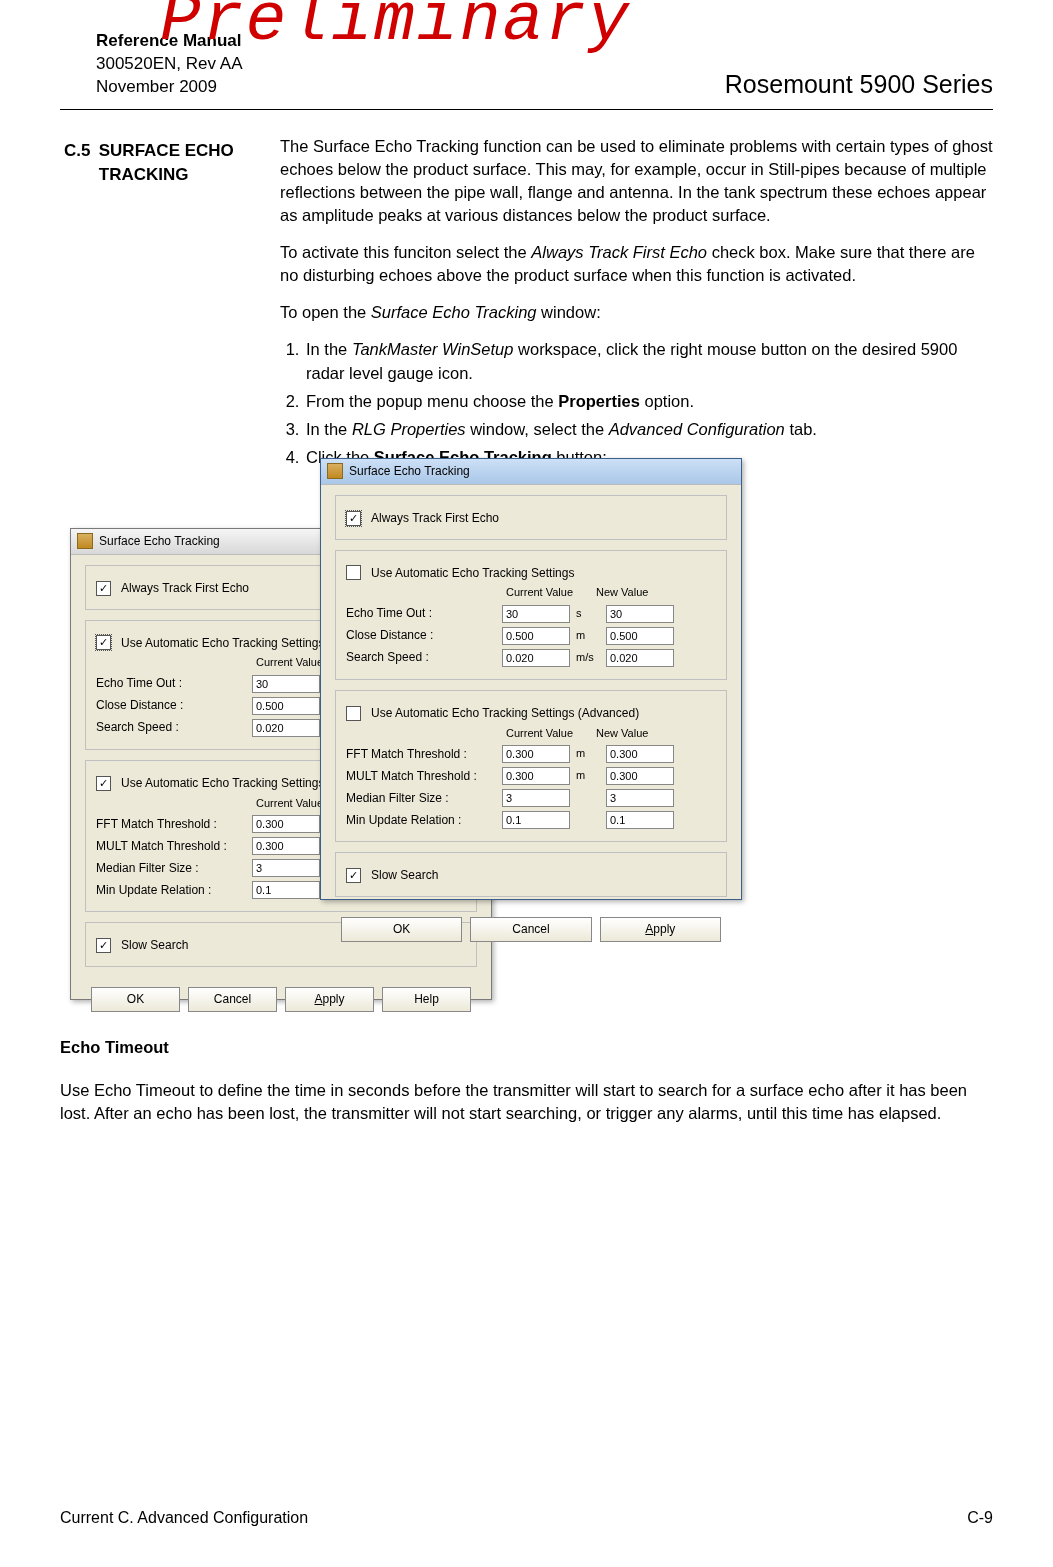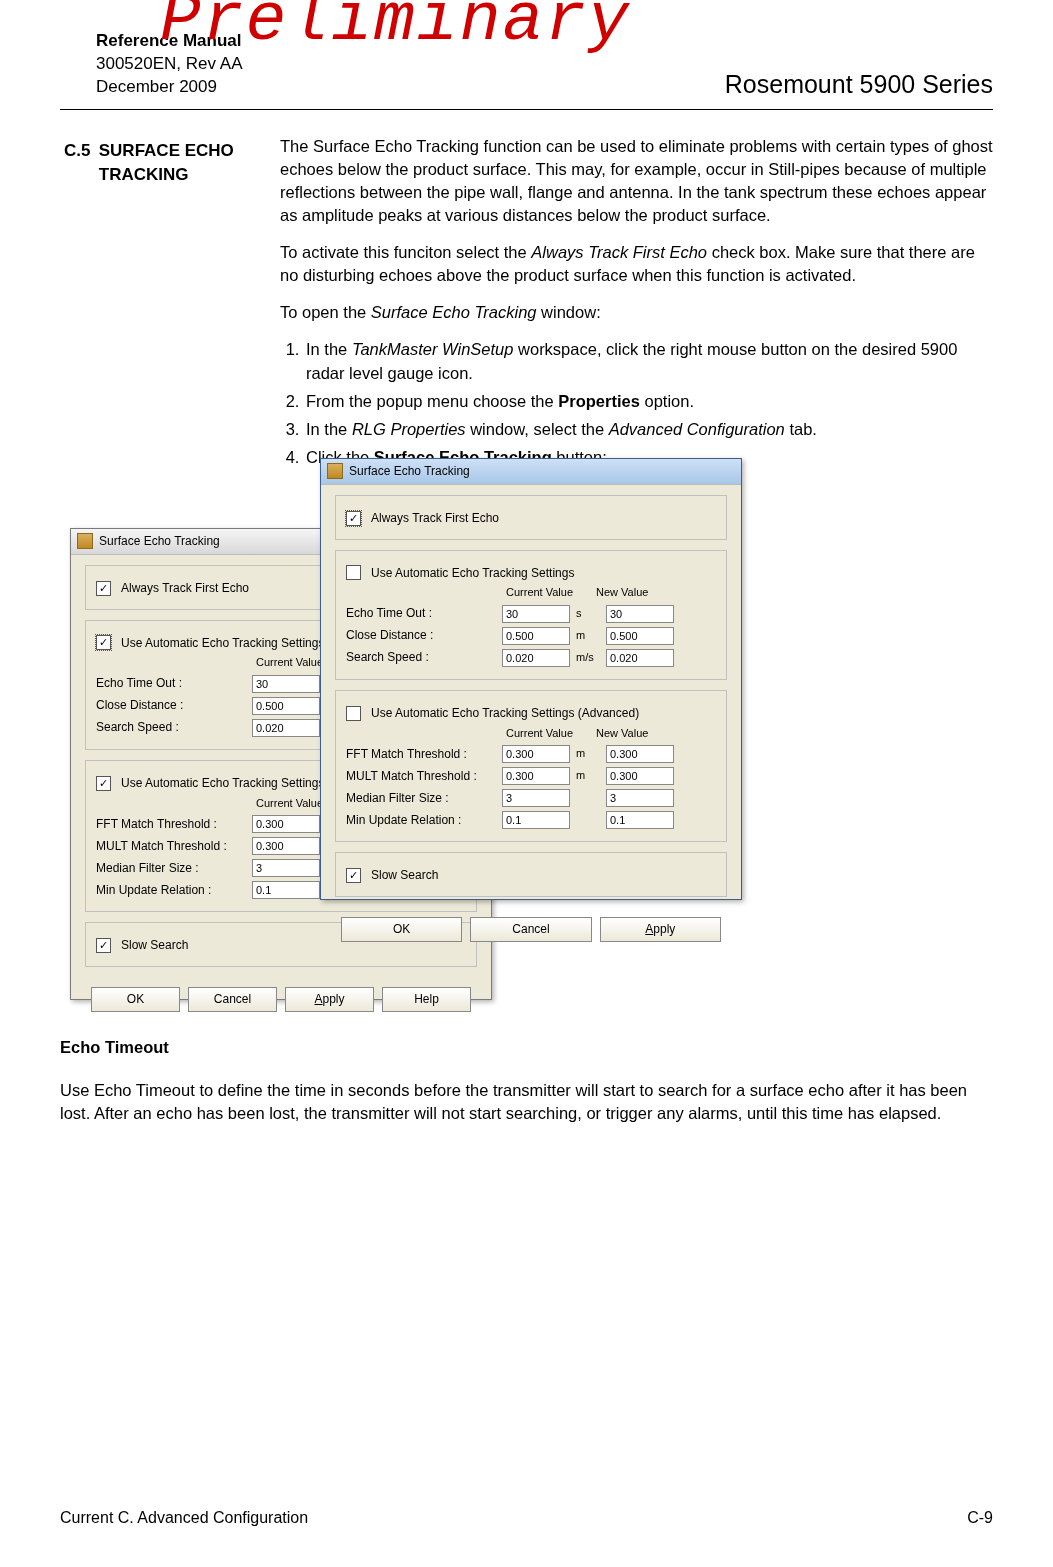--- a/index.html
+++ b/index.html
@@ -200,21 +200,21 @@
 <body>
 
 <div class="page">
 
   <div class="watermark">Preliminary</div>
 
   <div class="header-row">
     <div class="header-left">
       <div class="bold">Reference Manual</div>
       <div>300520EN, Rev AA</div>
-      <div>December 2009</div>
+      <div>November 2009</div>
     </div>
     <div class="header-right">Rosemount 5900 Series</div>
   </div>
   <hr class="rule">
 
   <div class="columns">
     <div class="col-left">
       <h2>
         <span class="num">C.5</span>
         <span>SURFACE ECHO TRACKING</span>

